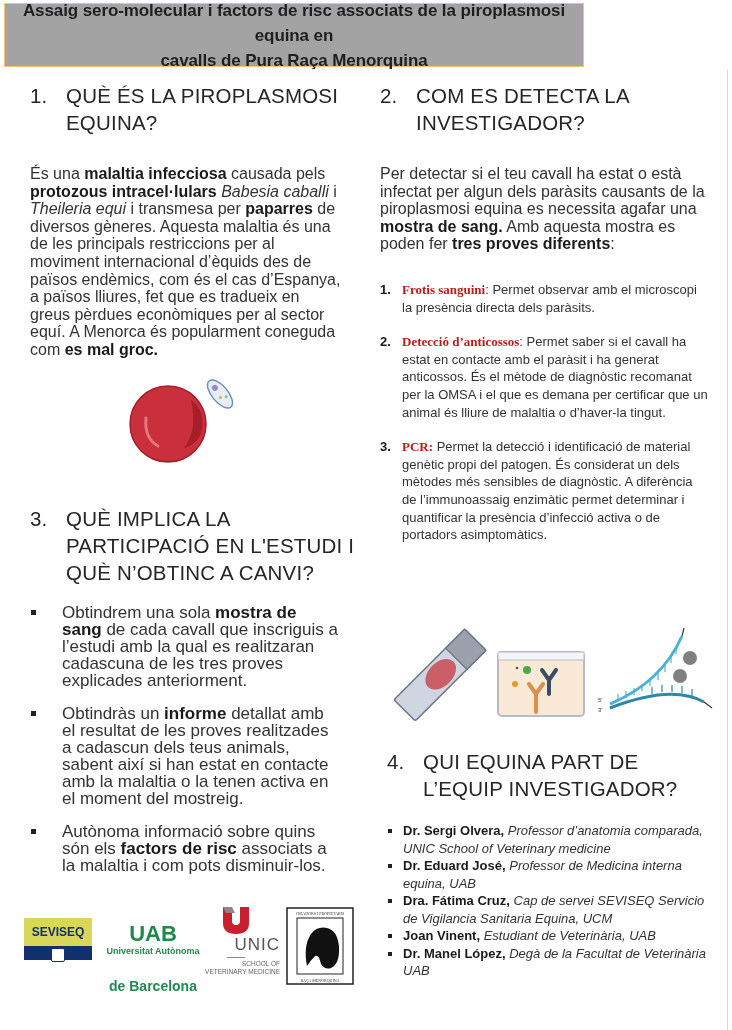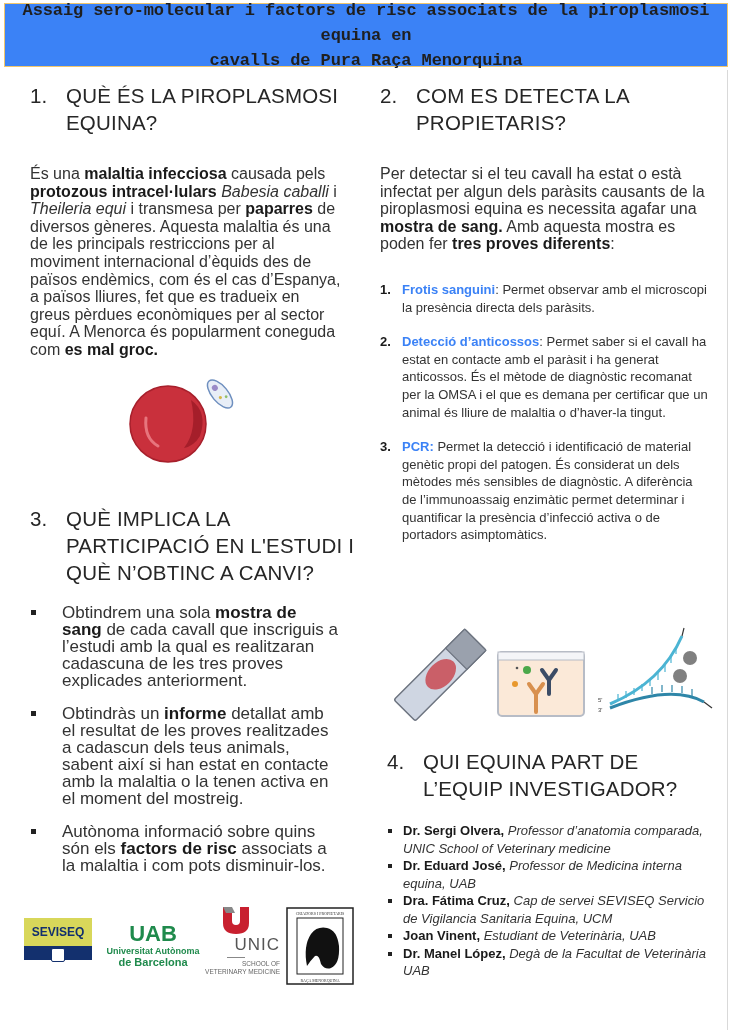--- a/index.html
+++ b/index.html
@@ -3,46 +3,45 @@
   <meta charset="utf-8">
   <style>
     * { box-sizing: border-box; margin: 0; padding: 0; }
     html, body { width: 732px; height: 1030px; background: #ffffff; overflow: hidden; }
     body { font-family: "Liberation Sans", "DejaVu Sans", sans-serif; color: #262626; position: relative; }
 
     .page { position: absolute; left: 0; top: 0; width: 732px; height: 1030px; background: #fff; }
     .frame-right { position: absolute; left: 727px; top: 70px; width: 1px; height: 960px; background: #d9d9d9; }
 
     .header {
-      position: absolute; left: 4px; top: 3px; width: 724px; height: 64px;
-      background: #3b82f6; border: 1px solid #f1c66c;
+      position: absolute; left: 4px; top: 3px; width: 580px; height: 64px;
+      background: #a3a3a3; border: 1px solid #f1c66c;
       display: flex; align-items: center; justify-content: center; text-align: center;
       padding: 0 10px;
-      font-family: Liberation Mono, monospace;
     }
     .header-title {
       font-size: 17px; font-weight: bold; line-height: 25px; color: #1f1f1f;
       letter-spacing: -0.1px;
     }
 
     .sec-title {
       position: absolute; display: flex; font-size: 20.5px; line-height: 27px; color: #262626;
       letter-spacing: 0.2px;
     }
     .sec-title .num { width: 36px; flex: none; }
     .sec-title .txt { flex: 1; }
 
     .para { position: absolute; font-size: 16px; line-height: 17.6px; color: #333; }
     .para b { color: #1a1a1a; }
 
     .olist { position: absolute; font-size: 13px; line-height: 17.6px; color: #333; }
     .olist .item { display: flex; margin-bottom: 17px; }
     .olist .item .n { width: 22px; flex: none; font-weight: bold; color: #1a1a1a; }
     .olist .item .t { flex: 1; }
-    .olist b { color: #3b82f6; }
+    .olist b { color: #b91c1c; font-family: Liberation Serif, serif; }
 
     .blist { position: absolute; font-size: 17px; line-height: 17px; color: #333; }
     .blist .item { display: flex; margin-bottom: 16px; }
     .blist .item .bul { width: 34px; flex: none; position: relative; }
     .blist .item .bul::before { content: ""; position: absolute; left: 3px; top: 6px; width: 5px; height: 5px; background: #222; }
     .blist .item .t { flex: 1; }
     .blist b { color: #1a1a1a; }
 
     .team { position: absolute; font-size: 13px; line-height: 17.5px; color: #333; }
     .team .item { display: flex; }
@@ -80,21 +79,21 @@
     <g transform="rotate(-40 94 22)">
       <ellipse cx="94" cy="22" rx="8" ry="17" fill="#e8eef7" stroke="#6e8fbf" stroke-width="1.5"></ellipse>
       <circle cx="94" cy="14" r="3" fill="#9a8bc7"></circle>
       <circle cx="92" cy="25" r="1.6" fill="#d7b84a"></circle>
       <circle cx="97" cy="28" r="1.4" fill="#8fbf6a"></circle>
     </g>
   </svg>
 
   <div class="sec-title" style="left:380px; top:82px; width:330px;">
     <span class="num">2.</span>
-    <span class="txt">COM ES DETECTA LA PROPIETARIS?</span>
+    <span class="txt">COM ES DETECTA LA INVESTIGADOR?</span>
   </div>
   <div class="para" id="s2-intro" style="left:380px; top:165px; width:330px;"><span>Per detectar si el teu cavall ha estat o està infectat per algun dels paràsits causants de la piroplasmosi equina es necessita agafar una </span><b>mostra de sang.</b><span> Amb aquesta mostra es poden fer </span><b>tres proves diferents</b><span>:</span></div>
 
   <div class="olist" id="s2-tests" style="left:380px; top:281px; width:330px;">
       <div class="item">
         <span class="n">1.</span>
         <span class="t"><b>Frotis sanguini</b><span>: Permet observar amb el microscopi la presència directa dels paràsits.</span></span>
       </div>
       <div class="item">
         <span class="n">2.</span>
@@ -202,21 +201,21 @@
   <div class="logo" style="left:24px; top:918px; width:68px; height:62px;">
     <div style="height:28px; background:#d8d75a; display:flex; align-items:center; justify-content:center; font-weight:bold; font-size:12px; color:#13306e;">SEVISEQ</div>
     <div style="height:14px; background:#13306e; position:relative;">
       <div style="position:absolute; left:27px; top:2px; width:14px; height:14px; background:#fff; border:1px solid #13306e; border-radius:2px;"></div>
     </div>
   </div>
 
   <div class="logo" style="left:98px; top:922px; width:110px; text-align:center; color:#1f8a4c;">
     <div style="font-size:22px; font-weight:bold; line-height:24px;">UAB</div>
     <div style="font-size:9px; line-height:11px; font-weight:bold;">Universitat Autònoma</div>
-    <div style="font-size:11px; line-height:11px; font-weight:bold;">de Barcelona</div>
+    <div style="font-size:14px; line-height:11px; font-weight:bold;margin-top:24px;">de Barcelona</div>
   </div>
 
   <div class="logo" style="left:192px; top:903px; width:88px; text-align:right;">
     <svg width="30" height="32" viewBox="0 0 30 32" style="display:block; margin:0 auto;">
       <path d="M 2 4 L 11 4 L 11 18 Q 11 22 15 22 Q 19 22 19 18 L 19 4 L 28 4 L 28 20 Q 28 31 15 31 Q 2 31 2 20 Z" fill="#c8202f"></path>
       <path d="M 2 4 L 11 4 L 14 10 L 5 10 Z" fill="#888"></path>
     </svg>
     <div style="font-size:17px; color:#555; line-height:20px; letter-spacing:1px;">UNIC</div>
     <div style="width:18px; height:1px; background:#888; margin:2px auto;"></div>
     <div style="font-size:6.5px; color:#666; line-height:8px;">SCHOOL OF</div>

